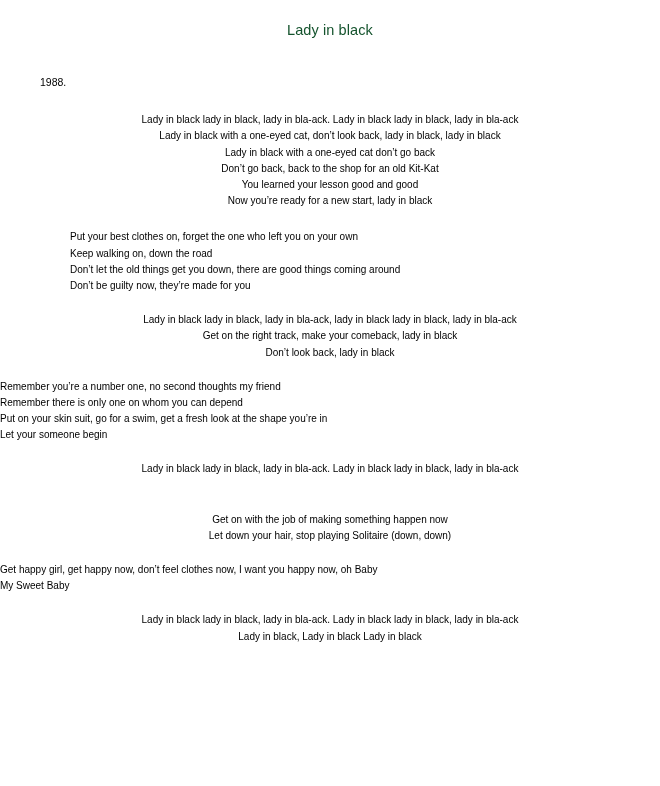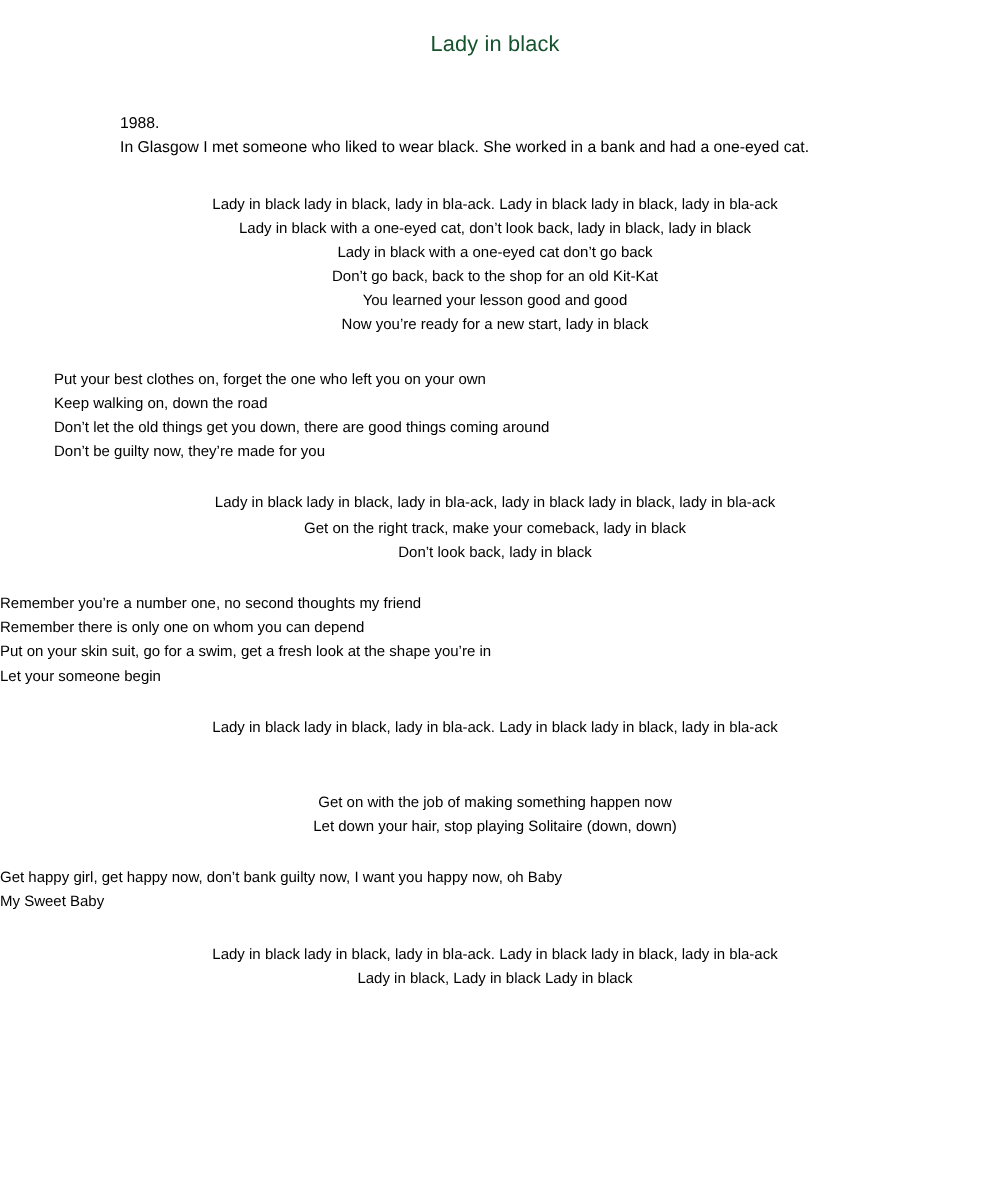--- a/index.html
+++ b/index.html
@@ -30,50 +30,48 @@
     letter-spacing: 0.1px;
   }
   .intro {
     margin: 36px 0 0 0;
     padding-left: 40px;
     font-size: 10.5px;
     line-height: 1.55;
   }
   .intro div {
     white-space: nowrap;
-    margin-left: 40px;
   }
   .lyrics {
     margin-top: 22px;
     font-size: 10px;
     line-height: 1.62;
   }
   .stanza {
     margin: 0 0 18px 0;
   }
   .line {
     white-space: nowrap;
   }
   
   .a-center { text-align: center; }
   .a-left   { text-align: left; }
   .pad-40   { }
-  .pad-70   { padding-left: 36px; margin-top: 20px; }
+  .pad-70   { padding-left: 70px; margin-top: 20px; }
   .spacer-m { height: 16px; }
 </style>
 </head>
 <body>
 
 <div class="page">
 
   <h1 class="doc-title">Lady in black</h1>
 
   <div class="intro">
     <div>1988.</div>
-    <div>In Glasgow I met someone who liked to wear black. She worked in a bank and had a one-eyed cat.</div>
   </div>
 
   <div class="lyrics">
 
     <div class="stanza a-center">
       <div class="line">Lady in black lady in black, lady in bla-ack. Lady in black lady in black, lady in bla-ack</div>
       <div class="line">Lady in black with a one-eyed cat, don’t look back, lady in black, lady in black</div>
       <div class="line">Lady in black with a one-eyed cat don’t go back</div>
       <div class="line">Don’t go back, back to the shop for an old Kit-Kat</div>
       <div class="line">You learned your lesson good and good</div>
@@ -105,21 +103,21 @@
     </div>
 
     <div class="spacer-m"></div>
 
     <div class="stanza a-center">
       <div class="line">Get on with the job of making something happen now</div>
       <div class="line">Let down your hair, stop playing Solitaire            (down, down)</div>
     </div>
 
     <div class="stanza a-left pad-40">
-      <div class="line">Get happy girl, get happy now, don’t bank guilty now, I want you happy now, oh Baby</div>
+      <div class="line">Get happy girl, get happy now, don’t feel clothes now, I want you happy now, oh Baby</div>
       <div class="line">My Sweet Baby</div>
     </div>
 
     <div class="stanza a-center">
       <div class="line">Lady in black lady in black, lady in bla-ack. Lady in black lady in black, lady in bla-ack</div>
       <div class="line">Lady in black, Lady in black Lady in black</div>
     </div>
 
   </div>
 </div>

